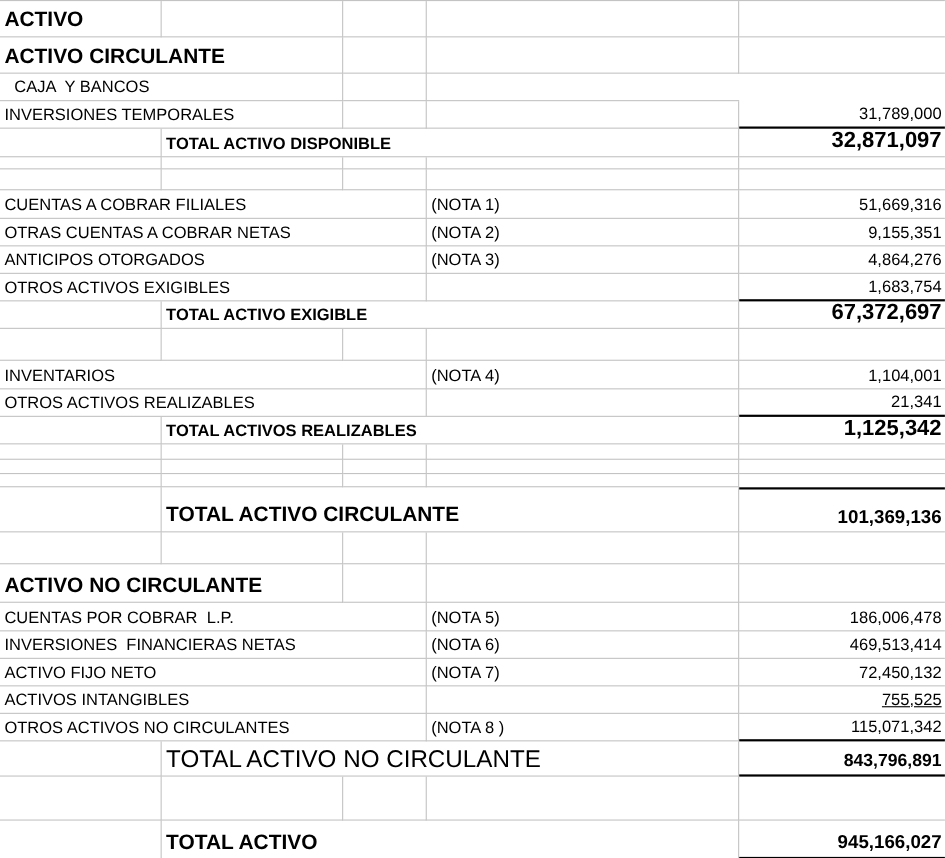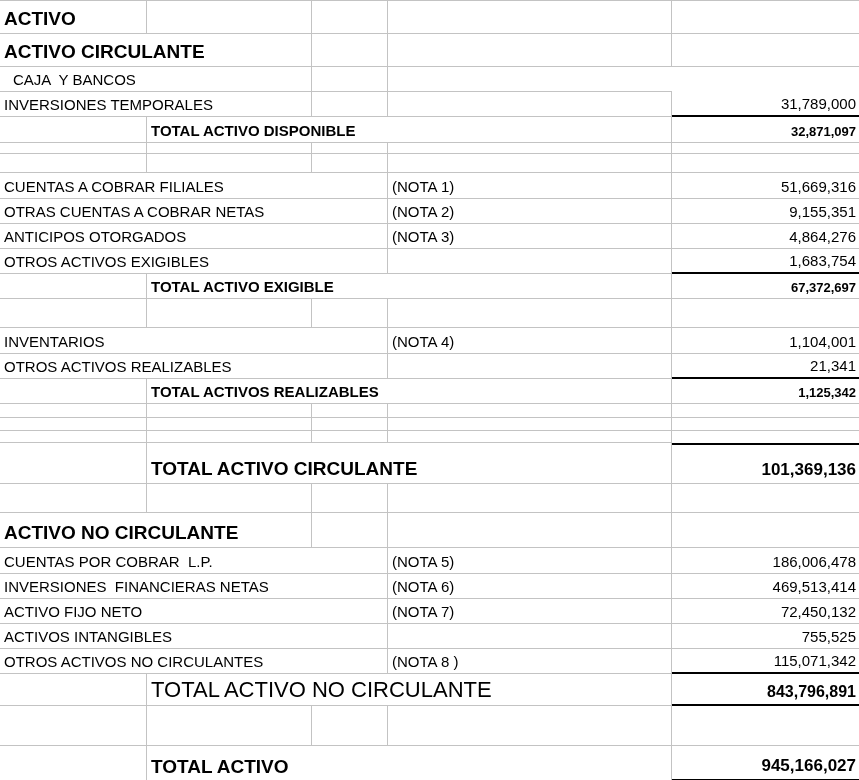--- a/index.html
+++ b/index.html
@@ -29,21 +29,21 @@
     white-space:pre;
     overflow:visible;
     line-height:1.1;
     font-size:15px;
   }
   .cell:last-child{border-right:none;}
   .item{font-size:15px;}
   .nota{font-size:15px;}
   .num{font-size:15px;justify-content:flex-end;}
   .total{font-size:15px;font-weight:bold;}
-  .num-bold{font-size:13px;font-weight:bold;justify-content:flex-end;text-align:right;}
+  .num-bold{font-size:20px;font-weight:bold;justify-content:flex-end;text-align:right;}
   .section{font-size:19px;font-weight:bold;}
   .grand{font-size:19px;font-weight:bold;}
   .grand2{font-size:22px;font-weight:normal;}
   .num-grand{font-size:17px;font-weight:bold;justify-content:flex-end;}
   .num-bold-lg{font-size:16px;font-weight:bold;justify-content:flex-end;}
   .bb{border-bottom:2px solid var(--sum);}
   .bt{border-top:2px solid var(--sum);}
   .nb{border-bottom:none;}
 </style>
 </head>
@@ -190,21 +190,21 @@
       <div class="cell num" style="width: 187px;">469,513,414</div>
     </div>
     <div class="row" style="height: 25px;">
       <div class="cell item" style="width: 388px;">ACTIVO FIJO NETO</div>
       <div class="cell nota" style="width: 284px;">(NOTA 7)</div>
       <div class="cell num" style="width: 187px;">72,450,132</div>
     </div>
     <div class="row" style="height: 25px;">
       <div class="cell item" style="width: 388px;">ACTIVOS INTANGIBLES</div>
       <div class="cell" style="width: 284px;"></div>
-      <div class="cell num" style="width: 187px;">755,525</div>
+      <div class="cell num" style="width: 187px; text-decoration: underline;">755,525</div>
     </div>
     <div class="row" style="height: 25px;">
       <div class="cell item" style="width: 388px;">OTROS ACTIVOS NO CIRCULANTES</div>
       <div class="cell nota" style="width: 284px;">(NOTA 8 )</div>
       <div class="cell num bb" style="width: 187px;">115,071,342</div>
     </div>
     <div class="row" style="height: 32px;">
       <div class="cell" style="width: 147px;"></div>
       <div class="cell grand2" style="width: 525px;">TOTAL ACTIVO NO CIRCULANTE</div>
       <div class="cell num-bold-lg bb" style="width: 187px;">843,796,891</div>

